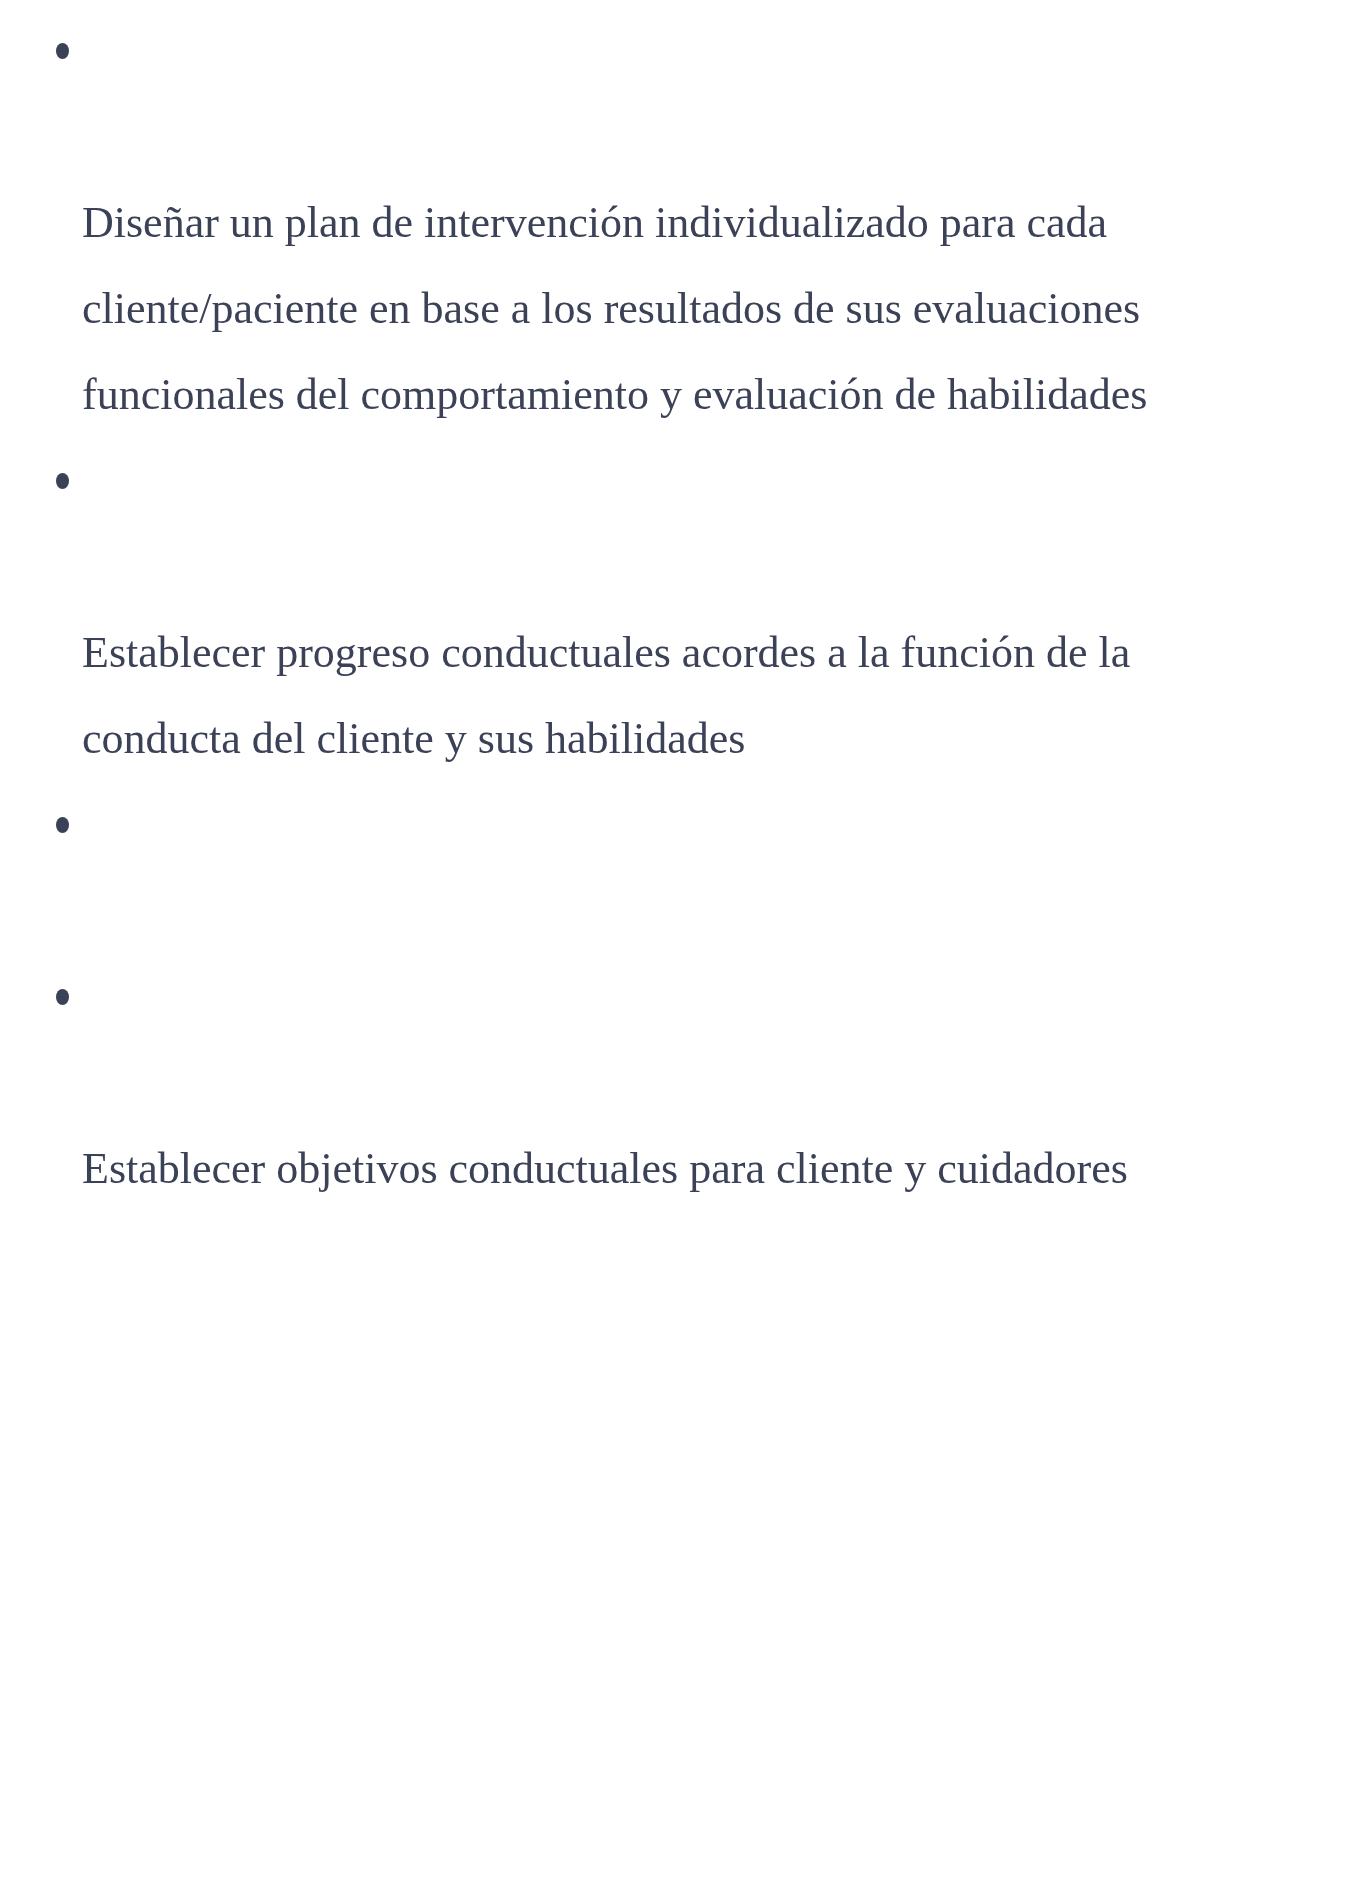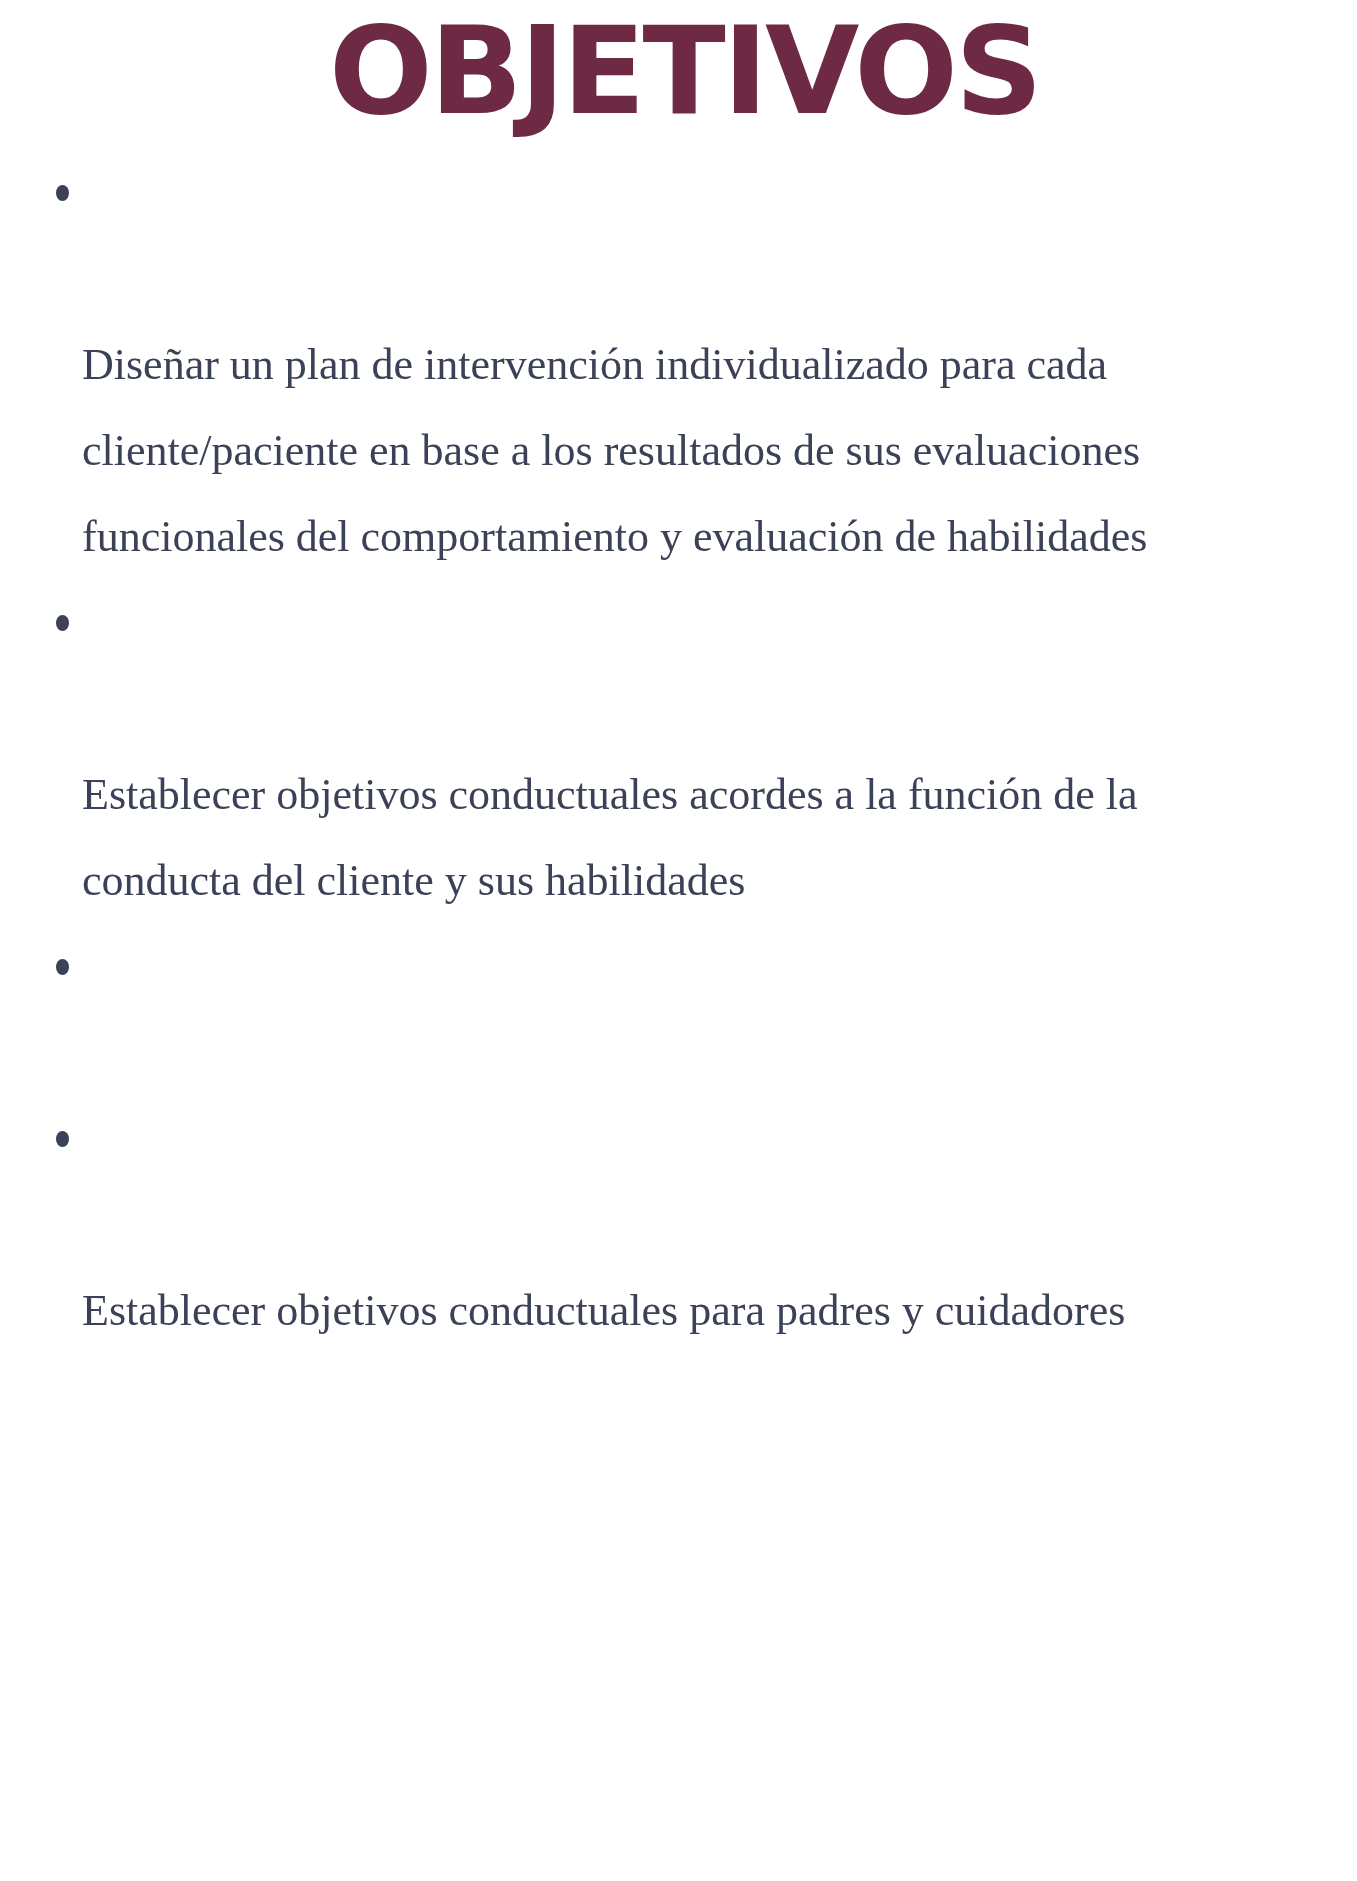--- a/index.html
+++ b/index.html
@@ -54,43 +54,42 @@
     width: 13px;
     height: 16px;
     border-radius: 50%;
     background: var(--body-color);
   }
 </style>
 </head>
 <body>
 
 <main class="slide">
-  <h1 class="page-title">OBJETIVOS</h1>
 
   <ul class="objectives">
   <li class="objective">
     <span class="bullet-dot"></span>
     <span>Diseñar un plan de intervención individualizado para cada
 cliente/paciente en base a los resultados de sus evaluaciones
 funcionales del comportamiento y evaluación de habilidades</span>
   </li>
 
   <li class="objective">
     <span class="bullet-dot"></span>
-    <span>Establecer objetivos conductuales acordes a la función de la
+    <span>Establecer progreso conductuales acordes a la función de la
 conducta del cliente y sus habilidades</span>
   </li>
 
   <li class="objective">
     <span class="bullet-dot"></span>
   </li>
 
   <li class="objective">
     <span class="bullet-dot"></span>
-    <span>Establecer objetivos conductuales para padres y cuidadores</span>
+    <span>Establecer objetivos conductuales para cliente y cuidadores</span>
   </li>
 
 
   <li class="objective">
     
     
   </li>
 
 </ul>
 </main>

